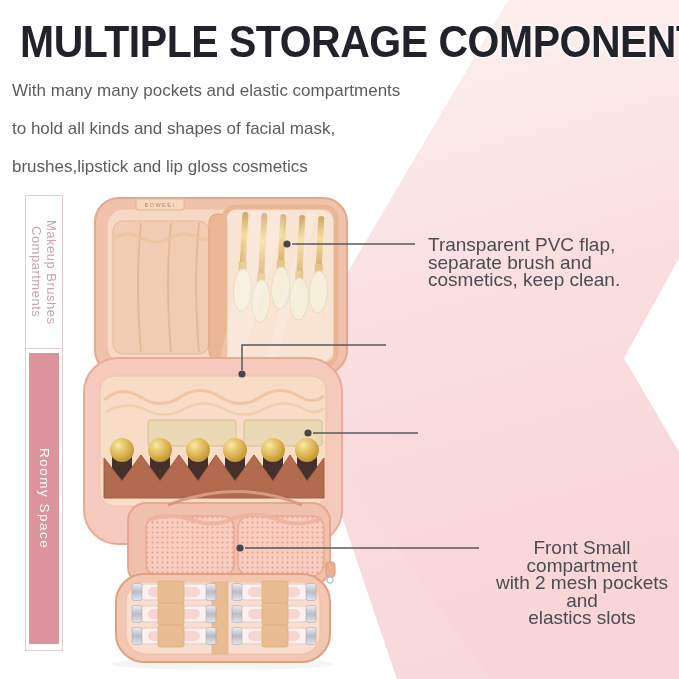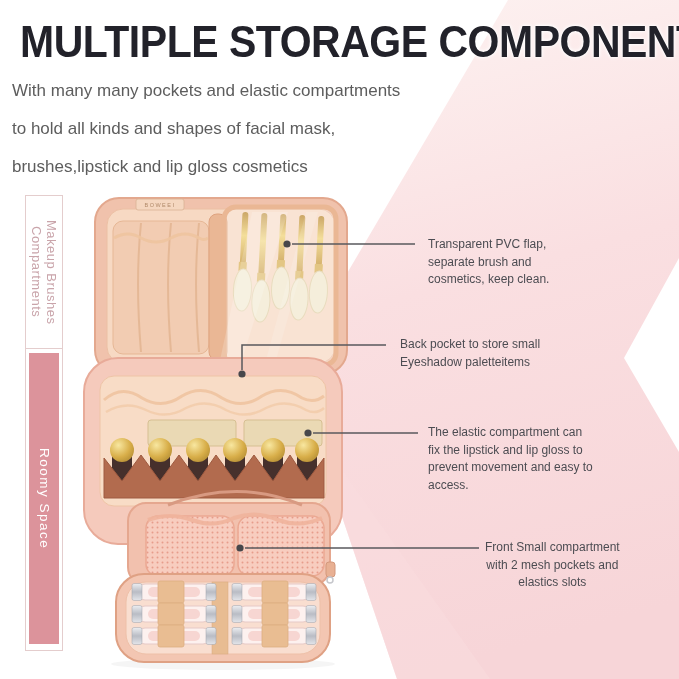--- a/index.html
+++ b/index.html
@@ -44,21 +44,21 @@
   .side-pink{
     position:absolute;left:3px;right:3px;top:157px;height:291px;
     background:#dc939b;display:flex;align-items:center;justify-content:center;
   }
   .side-pink .v-label{
     font-size:13.5px;color:#ffffff;letter-spacing:1.5px;
   }
 
   
   .note{
-    position:absolute;color:#4c4c52;font-size:12px;line-height:17.5px;
+    position:absolute;color:#4c4c52;font-size:19px;line-height:17.5px;
     white-space:pre-line;
   }
   .note-1{left:428px;top:236px;}
   .note-2{left:400px;top:336px;}
   .note-3{left:428px;top:424px;}
   .note-4{left:485px;top:539px;text-align:center;}
 </style>
 </head>
 <body>
 
@@ -274,24 +274,18 @@
 Compartments</div>
       </div>
       <div class="side-pink">
         <div class="v-label">Roomy Space</div>
       </div>
     </div>
 
     <div class="note note-1">Transparent PVC flap,
 separate brush and
 cosmetics, keep clean.</div>
-    <div class="note note-2">Back pocket to store small
-Eyeshadow paletteitems</div>
-    <div class="note note-3">The elastic compartment can
-fix the lipstick and lip gloss to
-prevent movement and easy to
-access.</div>
     <div class="note note-4">Front Small compartment
 with 2 mesh pockets and
 elastics slots</div>
   </div>
 
 </div>
 
 </body></html>

